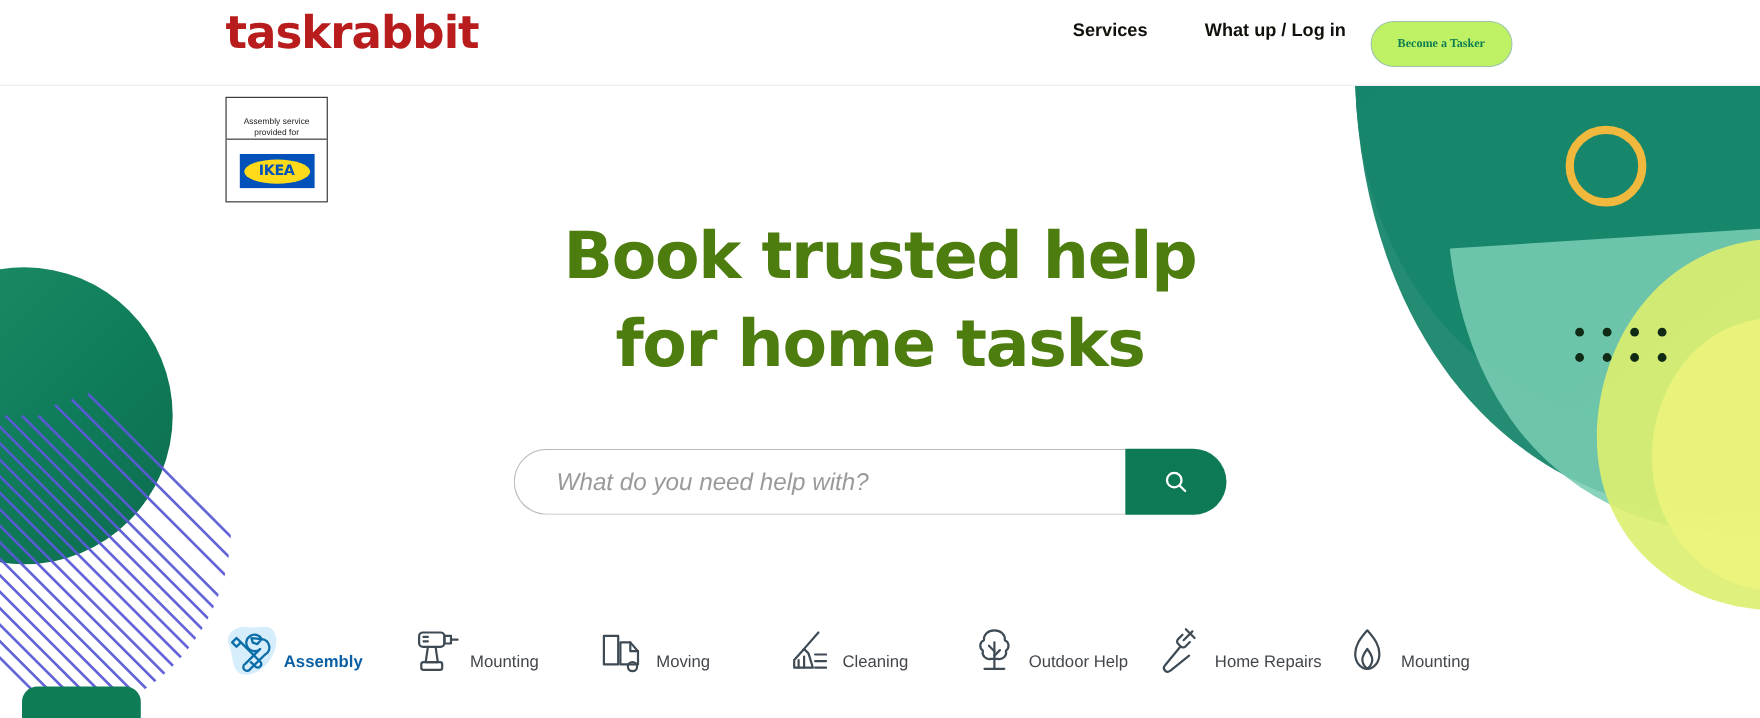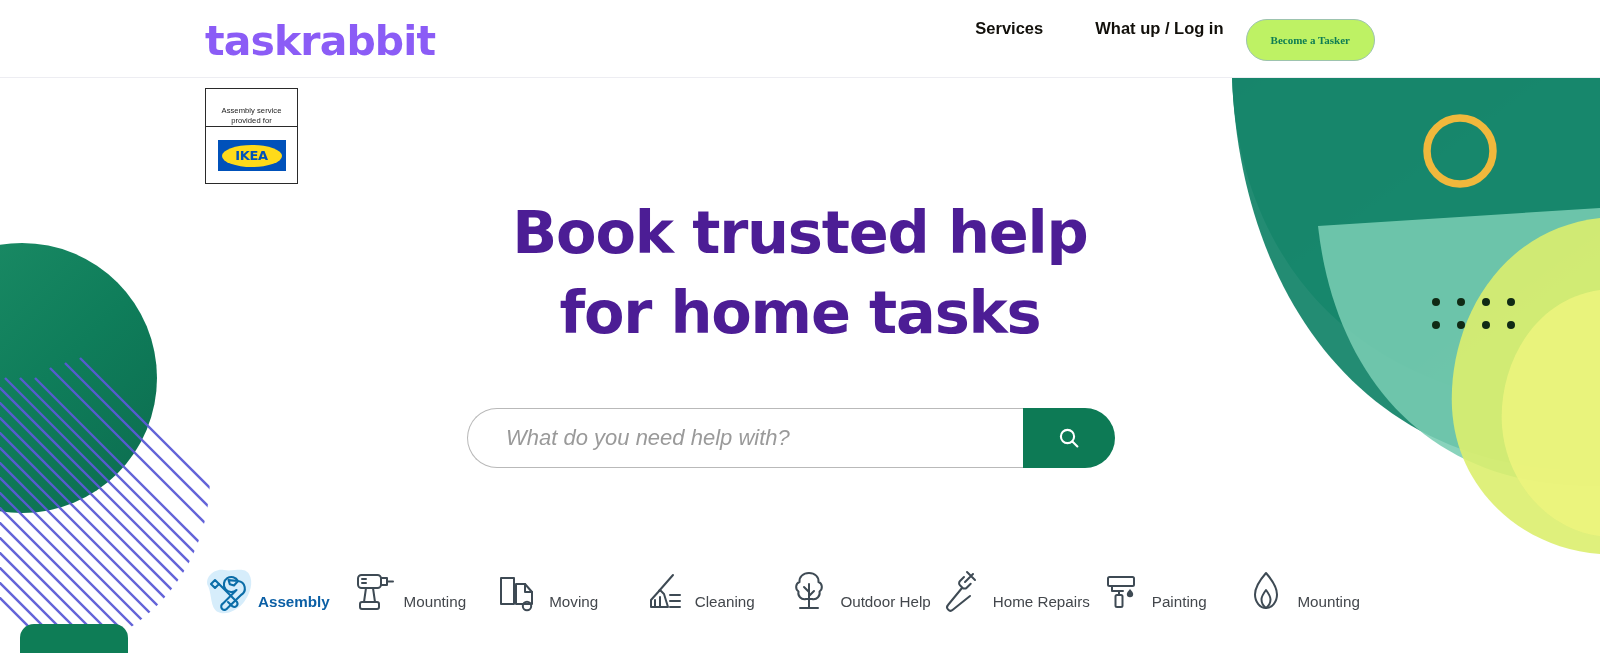--- a/index.html
+++ b/index.html
@@ -26,26 +26,26 @@
     top: 0; left: 0;
     width: 1600px;
     height: 78px;
     background: #ffffff;
     border-bottom: 1px solid #EDEDF2;
     z-index: 60;
   }
   #logo {
     position: absolute;
     left: 205px;
-    top: 19px;
+    top: 8px;
     font-size: 41px;
     line-height: 44px;
     font-weight: 700;
     letter-spacing: -0.9px;
-    color: #8b5cf6;
+    color: #b91c1c;
     font-family: "DejaVu Sans", sans-serif;
     white-space: nowrap;
     text-align: right;
   }
   #nav {
     position: absolute;
     right: 225px;
     top: 19px;
     display: flex;
     align-items: flex-start;
@@ -160,21 +160,21 @@
     position: absolute;
     top: 115px;
     left: 0;
     width: 1600px;
     text-align: center;
     font-family: "DejaVu Sans", sans-serif;
     font-size: 59px;
     line-height: 80px;
     font-weight: 700;
     letter-spacing: -1.2px;
-    color: #4c1d95;
+    color: #4d7c0f;
   }
   #headline .hl-line { display: block; }
 
   
   #search-wrap {
     position: absolute;
     top: 330px;
     left: 467px;
     width: 648px;
     height: 60px;
@@ -439,33 +439,20 @@
           <svg width="62" height="58" viewBox="0 0 62 58" fill="none" stroke="#3E4A54" stroke-width="2" stroke-linecap="round" stroke-linejoin="round">
             <path d="M42 10 l-8 8 M36 8 l8 8"></path>
             <path d="M33 13 l-4 4 a3 3 0 0 0 0 4.3 l2.4 2.4 a3 3 0 0 0 4.3 0 l4 -4"></path>
             <path d="M31 24 L17 41 a3.4 3.4 0 0 0 4.8 4.8 L39 32"></path>
           </svg>
         </div>
         <div class="cat-label">Home Repairs</div>
 
       </div>
 
-      <div class="cat">
-        <div class="cat-icon">
-          <svg width="62" height="58" viewBox="0 0 62 58" fill="none" stroke="#3E4A54" stroke-width="2" stroke-linecap="round" stroke-linejoin="round">
-            <rect x="18" y="13" width="26" height="9" rx="1.5"></rect>
-            <path d="M22 22 v5 h11"></path>
-            <path d="M29 27 v4"></path>
-            <rect x="25.5" y="31" width="7" height="12" rx="1.5"></rect>
-            <path d="M40 25 c2.2 2.6 3.2 4 3.2 5.1 a3.2 3.2 0 0 1 -6.4 0 c0 -1.1 1 -2.5 3.2 -5.1 z" fill="#3E4A54" stroke="none"></path>
-          </svg>
-        </div>
-        <div class="cat-label">Painting</div>
-
-      </div>
 
       <div class="cat">
         <div class="cat-icon">
           <svg width="62" height="58" viewBox="0 0 62 58" fill="none" stroke="#3E4A54" stroke-width="2" stroke-linecap="round" stroke-linejoin="round">
             <path d="M31 9 C24 17 20 23 20 30.5 C20 38 25 44 31 44 C37 44 42 38 42 30.5 C42 23 38 17 31 9 Z"></path>
             <path d="M31 26 C28 30 26.5 32.5 26.5 35.5 C26.5 39.5 28.5 42 31 44 C33.5 42 35.5 39.5 35.5 35.5 C35.5 32.5 34 30 31 26 Z"></path>
           </svg>
         </div>
         <div class="cat-label">Mounting</div>
 

